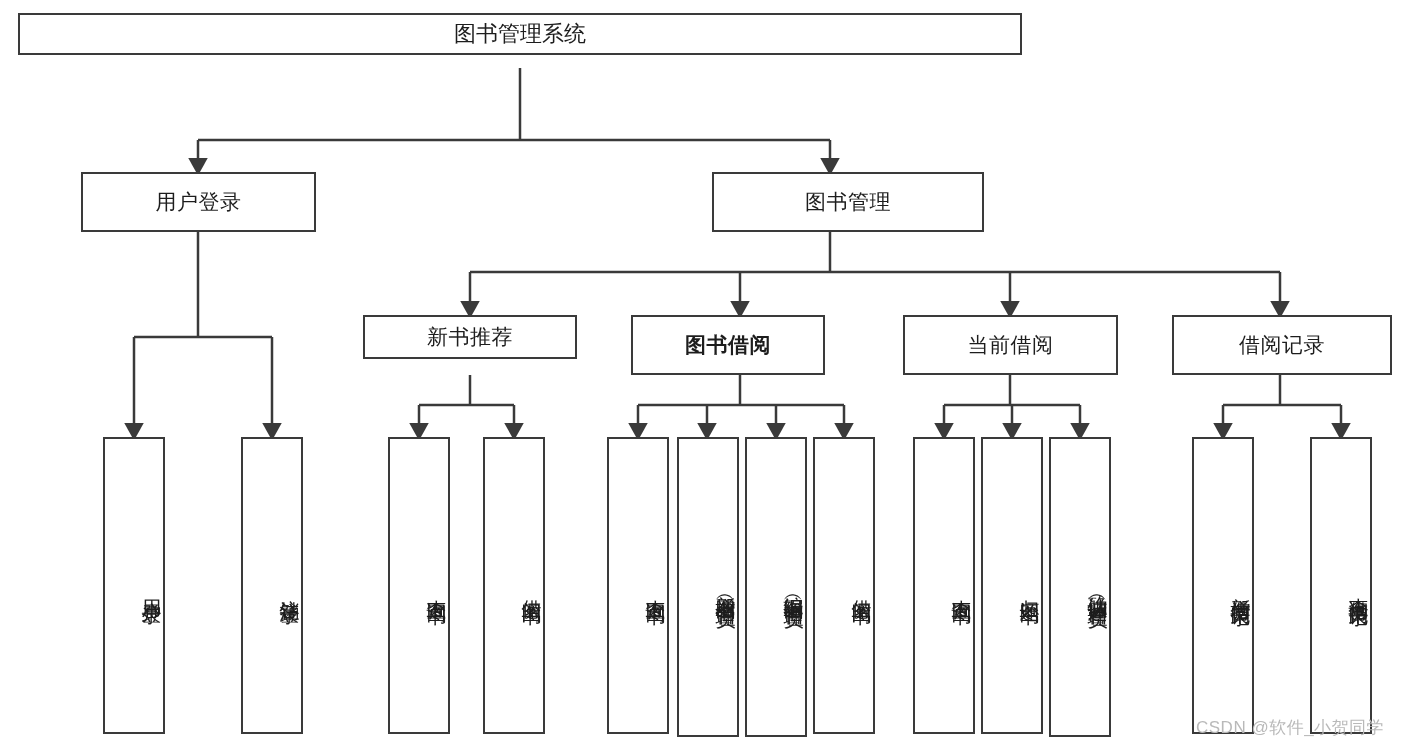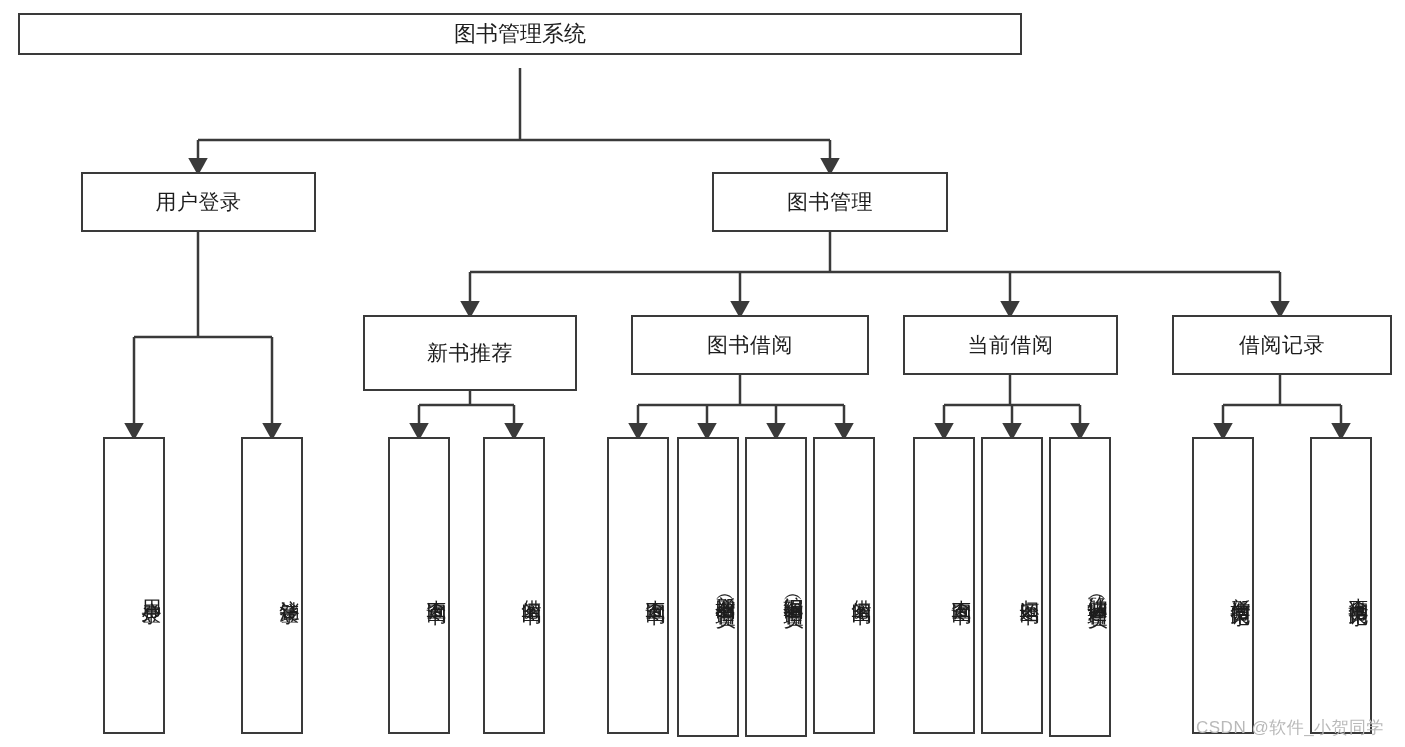--- a/index.html
+++ b/index.html
@@ -115,28 +115,28 @@
       </g>
   </svg>
 
   <div class="node node-root" style="left: 18px; top: 13px; width: 1004px; height: 42px;">
     <span>图书管理系统</span>
   </div>
 
   <div class="node node-h" style="left: 81px; top: 172px; width: 235px; height: 60px;">
     <span>用户登录</span>
   </div>
-  <div class="node node-h" style="left: 712px; top: 172px; width: 236px; height: 60px;">
+  <div class="node node-h" style="left: 712px; top: 172px; width: 272px; height: 60px;">
     <span>图书管理</span>
   </div>
 
-  <div class="node node-h" style="left: 363px; top: 315px; width: 214px; height: 76px;">
+  <div class="node node-h" style="left: 363px; top: 315px; width: 214px; height: 44px;">
     <span>新书推荐</span>
   </div>
-  <div class="node node-h" style="left: 631px; top: 315px; width: 238px; height: 60px;">
+  <div class="node node-h" style="left: 631px; top: 315px; width: 194px; height: 60px; font-weight: bold;">
     <span>图书借阅</span>
   </div>
   <div class="node node-h" style="left: 903px; top: 315px; width: 215px; height: 60px; font-family: Liberation Mono, monospace;">
     <span>当前借阅</span>
   </div>
   <div class="node node-h" style="left: 1172px; top: 315px; width: 220px; height: 60px;">
     <span>借阅记录</span>
   </div>
 
   <div class="node node-v" style="left: 103px; top: 437px; width: 62px; height: 297px;">

